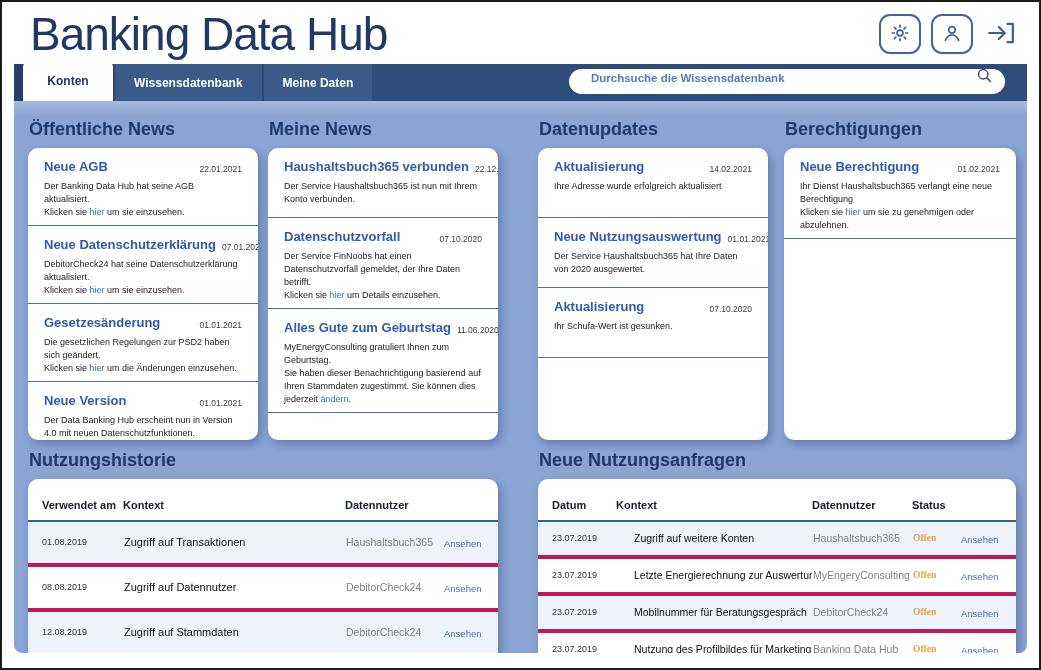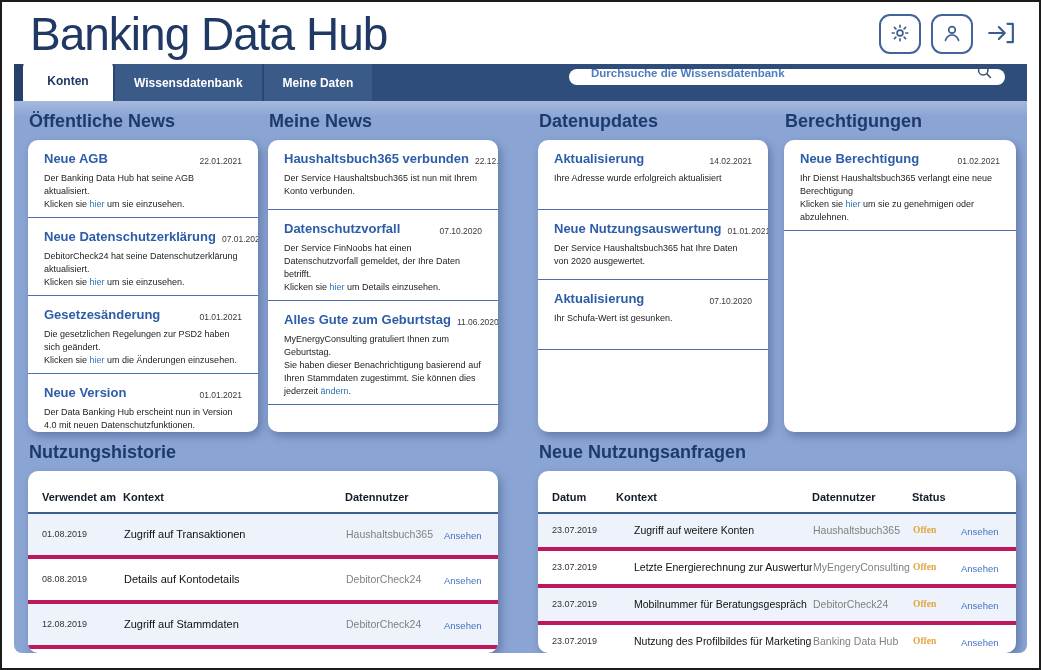--- a/index.html
+++ b/index.html
@@ -19,30 +19,30 @@
     display:flex;align-items:center;justify-content:center;cursor:pointer;padding:0;}
   .icon-btn svg,.logout-btn svg{stroke:#3C5C8F;fill:none;stroke-width:1.8;stroke-linecap:round;stroke-linejoin:round;}
   .logout-btn{border:none;background:transparent;width:36px;height:40px;display:flex;align-items:center;justify-content:center;cursor:pointer;padding:0;}
 
   
   nav{height:37px;background:#2E4D7A;display:flex;position:relative;margin-top:2px;}
   .nav-sliver{width:9px;background:#27406B;}
   .tab{display:flex;align-items:center;justify-content:center;font-size:12px;font-weight:700;cursor:pointer;box-sizing:border-box;}
   .tab.active{width:90px;background:#fff;color:#1F3864;margin-top:-4px;border-radius:7px 7px 0 0;z-index:2;}
   .tab:not(.active){color:#fff;background:#3A5A87;border-left:2px solid #2A4671;padding:0 19px;}
-  .search-wrap{position:absolute;right:22px;top:5px;width:436px;height:16px;background:#fff;border-radius:14px;
+  .search-wrap{position:absolute;right:22px;top:5px;width:436px;height:25px;background:#fff;border-radius:14px;
     display:flex;align-items:center;padding:0 12px 8px 20px;box-sizing:border-box;}
   .search-wrap input{border:0;outline:0;flex:1;font-size:11.5px;font-weight:700;color:#4E7CC0;background:transparent;
     font-family:"Liberation Sans",sans-serif;}
   .search-wrap input::placeholder{color:#4E7CC0;opacity:1;}
   .search-wrap svg{stroke:#3E4E6E;fill:none;stroke-width:1.8;stroke-linecap:round;cursor:pointer;}
 
   
   main{background:linear-gradient(#A6B9DF,#8AA4D3 16px);height:552px;border-radius:0 0 8px 8px;
-    padding:8px 11px 0 14px;box-sizing:border-box;overflow:hidden;}
+    padding:16px 11px 0 14px;box-sizing:border-box;overflow:hidden;}
   .section-heading{font-size:18px;font-weight:700;color:#1D3A6D;margin:2px 0 8px 1px;}
 
   .columns{display:flex;}
   .column{width:230px;flex:none;}
   .column + .column{margin-left:10px;}
   .column:nth-child(3){margin-left:40px;}
   .column:nth-child(4){margin-left:16px;width:232px;}
 
   .card{background:#fff;border-radius:10px;height:292px;overflow:hidden;
     box-shadow:3px 4px 8px rgba(40,60,110,.40);}
@@ -260,21 +260,21 @@
               </thead>
               <tbody>
                 <tr>
                   <td class="cell-date">01.08.2019</td>
                   <td class="cell-context">Zugriff auf Transaktionen</td>
                   <td class="cell-user">Haushaltsbuch365</td>
                   <td><a class="ansehen-link">Ansehen</a></td>
                 </tr>
                 <tr>
                   <td class="cell-date">08.08.2019</td>
-                  <td class="cell-context">Details auf Kontodetails</td>
+                  <td class="cell-context">Zugriff auf Datennutzer</td>
                   <td class="cell-user">DebitorCheck24</td>
                   <td><a class="ansehen-link">Ansehen</a></td>
                 </tr>
                 <tr>
                   <td class="cell-date">12.08.2019</td>
                   <td class="cell-context">Zugriff auf Stammdaten</td>
                   <td class="cell-user">DebitorCheck24</td>
                   <td><a class="ansehen-link">Ansehen</a></td>
                 </tr>
               </tbody>

